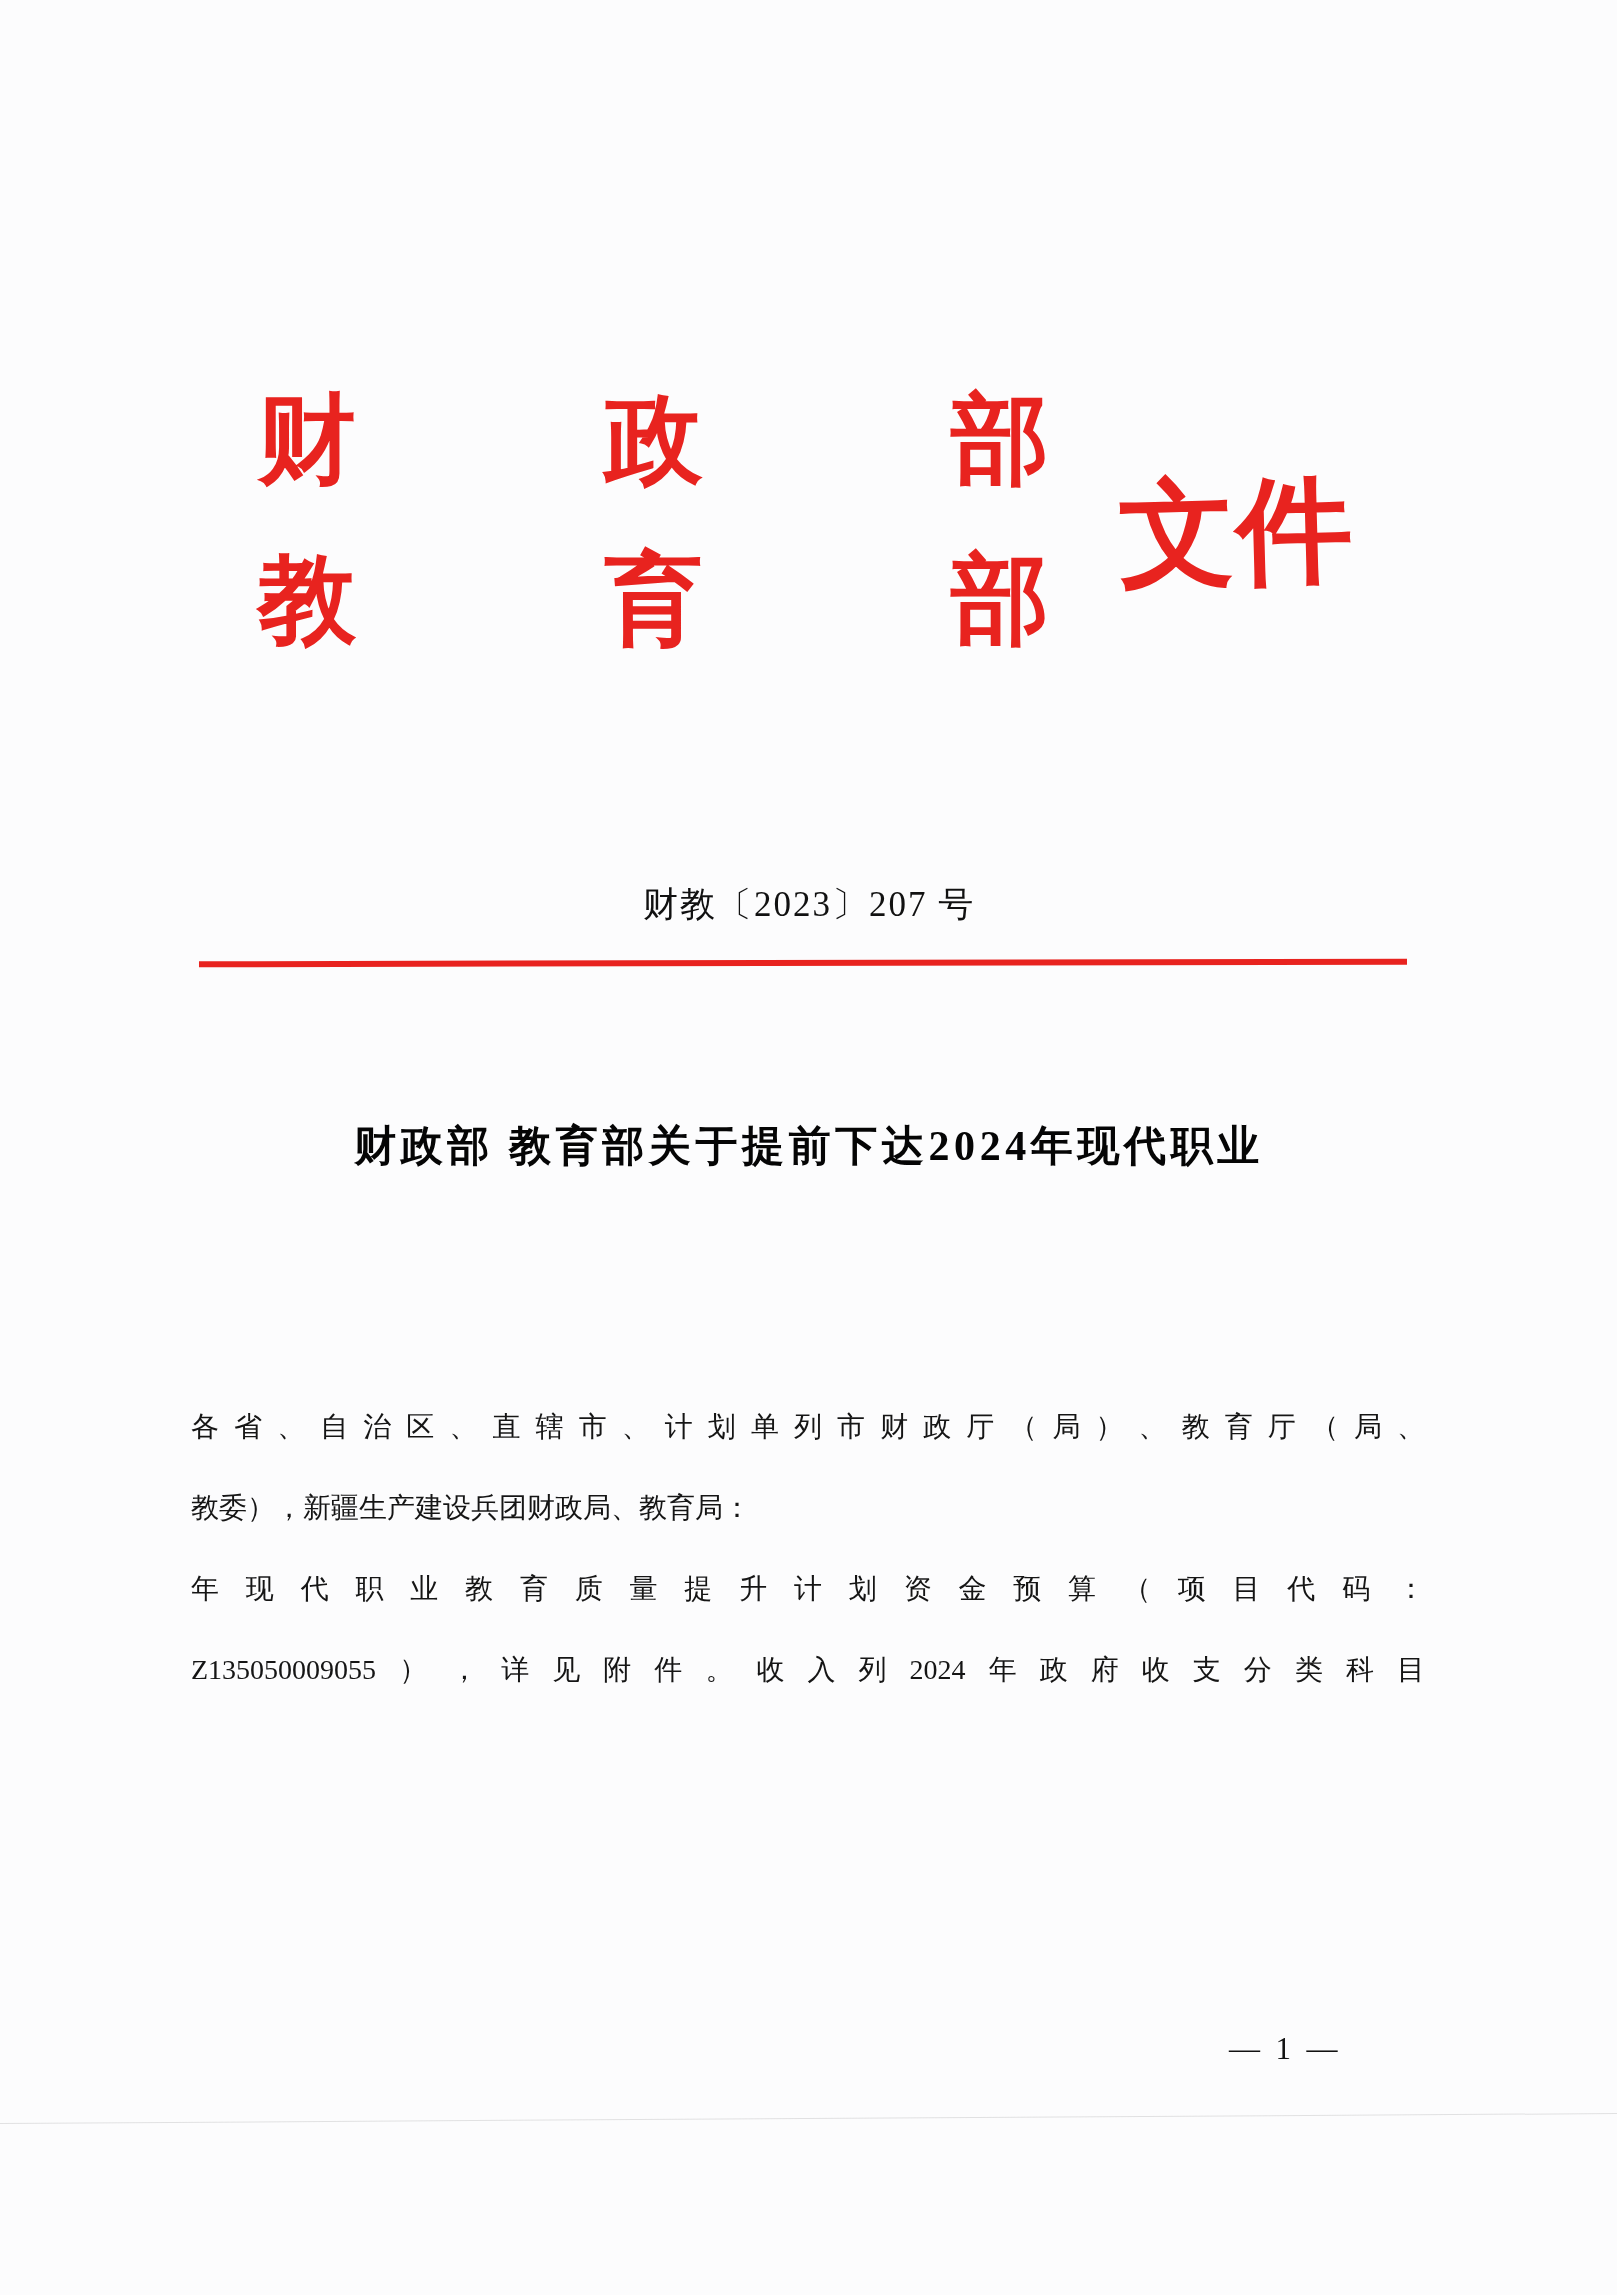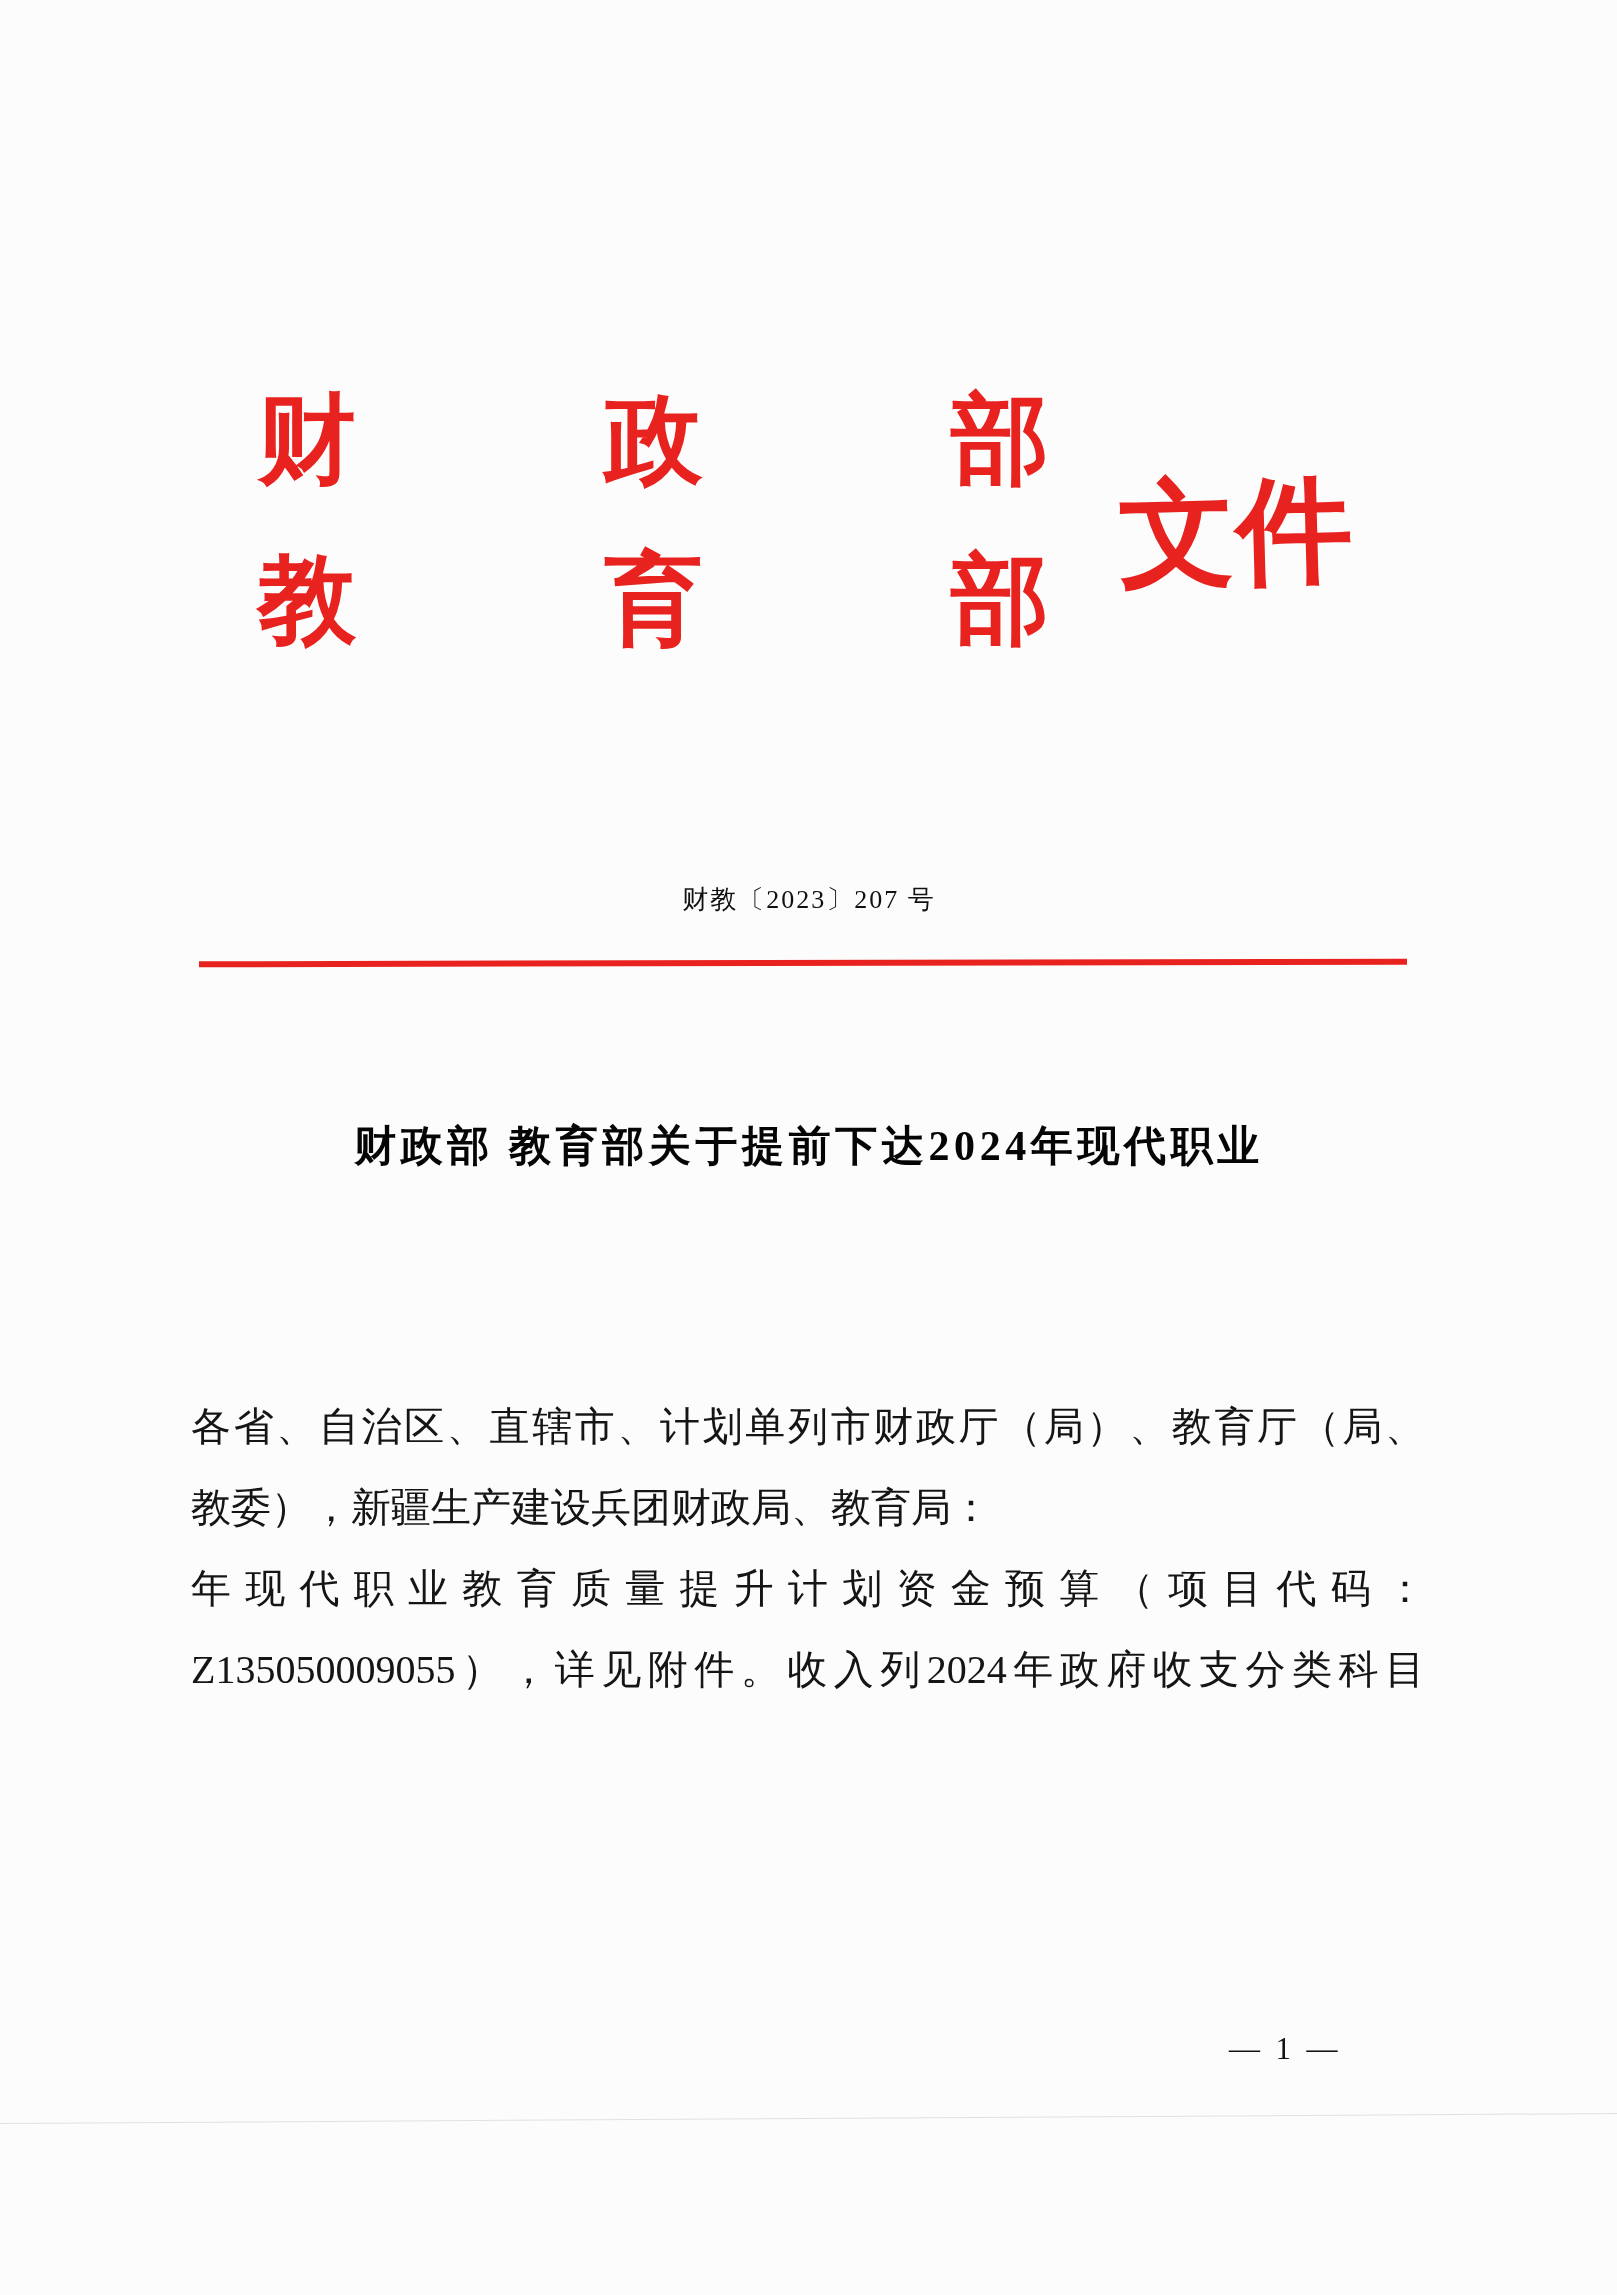--- a/index.html
+++ b/index.html
@@ -44,21 +44,21 @@
     transform: rotate(-1.5deg);
   }
 
   
   .doc-number {
     position: absolute;
     left: 0;
     top: 884px;
     width: 100%;
     text-align: center;
-    font-size: 26px;
+    font-size: 35px;
     line-height: 1.2;
     letter-spacing: 2px;
     color: #111;
   }
   .red-line {
     position: absolute;
     left: 199px;
     top: 960px;
     width: 1208px;
     height: 5.9px;
@@ -79,21 +79,21 @@
     letter-spacing: 4.6px;
     color: #050505;
   }
 
   
   .body-block {
     position: absolute;
     left: 191px;
     top: 1386px;
     width: 1234px;
-    font-size: 40px;
+    font-size: 28px;
     line-height: 81px;
     color: #151515;
   }
   .body-line {
     height: 81px;
     text-align: justify;
     text-align-last: justify;
   }
   .body-line.no-just {
     text-align: left;

